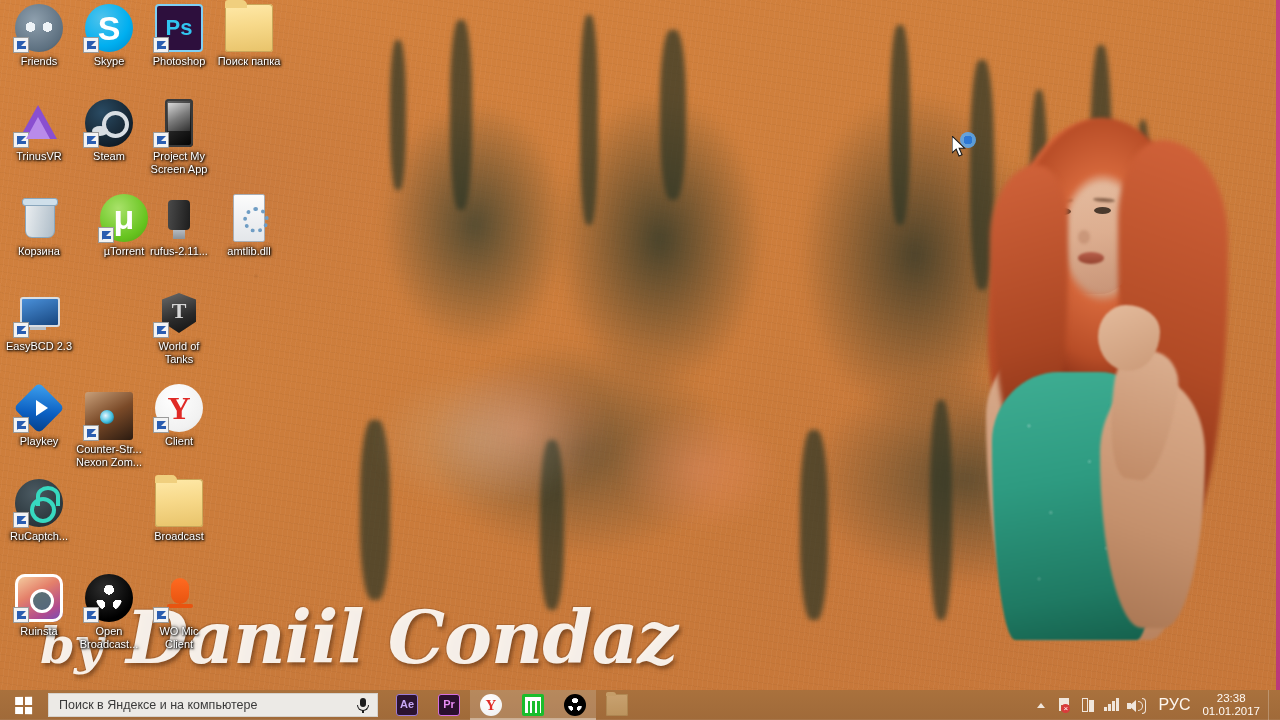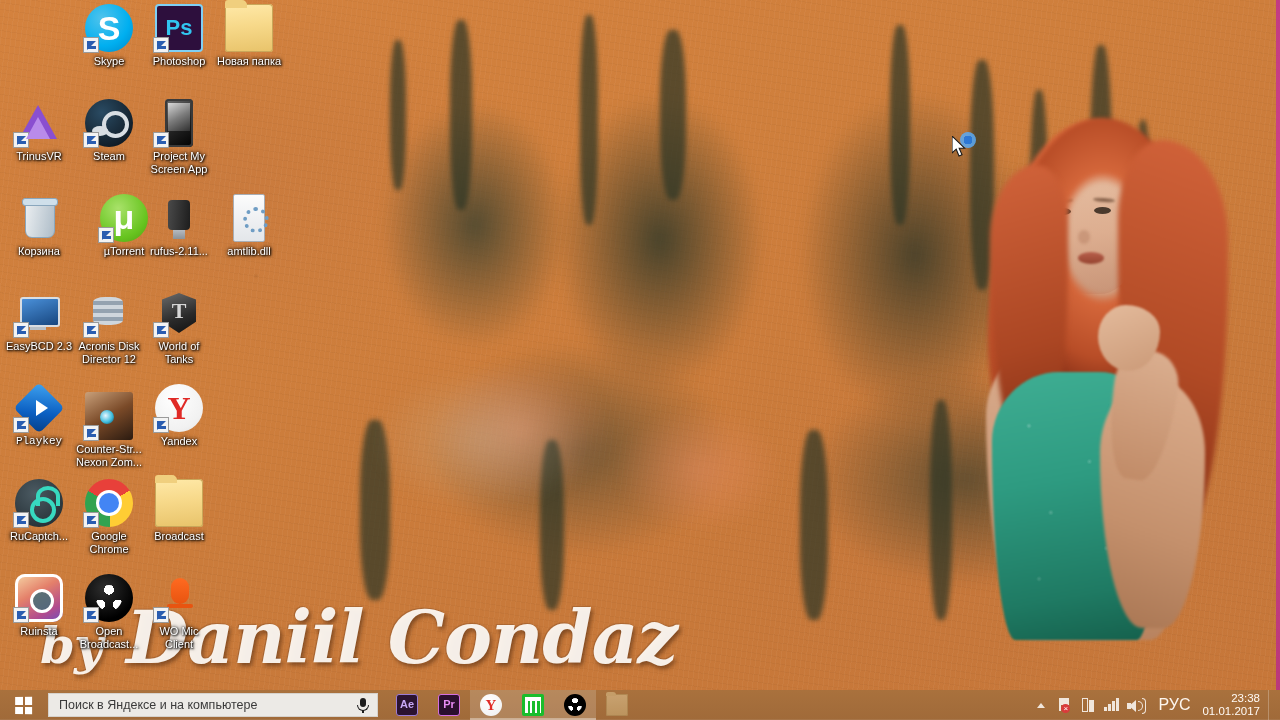--- a/index.html
+++ b/index.html
@@ -386,21 +386,21 @@
   .tray-vol{ width:26px; position:relative; }
   .tray-vol .spk{ position:absolute; left:5px; top:10px; width:0;height:0;
     border-top:6px solid transparent; border-bottom:6px solid transparent; border-right:7px solid #f0e6dc;}
   .tray-vol .box{ position:absolute; left:3px; top:13px; width:4px; height:6px; background:#f0e6dc;}
   .tray-vol .w1{ position:absolute; left:14px; top:11px; width:5px; height:10px;
     border:1.5px solid #f0e6dc; border-left:none; border-radius:0 6px 6px 0;}
   .tray-vol .w2{ position:absolute; left:18px; top:8px; width:4px; height:16px;
     border:1.5px solid #f0e6dc; border-left:none; border-radius:0 8px 8px 0;}
   #lang{ font-size:16px; color:#fdf6ee; padding:0 8px; line-height:30px; cursor:pointer;}
   #clock{ text-align:center; padding:0 8px 0 4px; cursor:pointer; }
-  #clock .t{ font-size:11.5px; color:#fffaf5; line-height:13px;text-align:right; }
+  #clock .t{ font-size:11.5px; color:#fffaf5; line-height:13px; }
   #clock .d{ font-size:11.5px; color:#fffaf5; line-height:13px; }
   #showdesk{ width:8px; height:30px; border-left:1px solid rgba(255,255,255,.25); cursor:pointer;}
 
   
   #edge-strip{ position:absolute; right:0; top:0; width:4px; height:690px;
     background:linear-gradient(#c0308f,#d5399b 40%,#b82d86); opacity:.85;}
 
   
   #cursor{ position:absolute; left:952px; top:132px; width:26px; height:26px; pointer-events:none;}
   #cursor .ring{ position:absolute; left:8px; top:0px; width:16px; height:16px; border-radius:50%;
@@ -461,39 +461,46 @@
       <div class="hand"></div>
     </div>
   </div>
 
   <div id="signature"><span class="by">by</span> <span>Daniil Condaz</span></div>
 
   <div id="edge-strip"></div>
 </div>
 
 <div id="icons">
+    <div class="dicon" style="left: 4px; top: 4px;">
+      <div class="glyph">
+        <div class="ic ic-friends"></div>
+        <div class="shortcut"></div>
+      </div>
+      <div class="cap">Friends</div>
+    </div>
     <div class="dicon" style="left: 74px; top: 4px;">
       <div class="glyph">
         <div class="ic ic-skype"></div>
         <div class="shortcut"></div>
       </div>
       <div class="cap">Skype</div>
     </div>
     <div class="dicon" style="left: 144px; top: 4px;">
       <div class="glyph">
         <div class="ic ic-ps"></div>
         <div class="shortcut"></div>
       </div>
       <div class="cap">Photoshop</div>
     </div>
     <div class="dicon" style="left: 214px; top: 4px;">
       <div class="glyph">
         <div class="ic ic-folder"></div>
       </div>
-      <div class="cap">Новая папка</div>
+      <div class="cap">Поиск папка</div>
     </div>
     <div class="dicon" style="left: 4px; top: 99px;">
       <div class="glyph">
         <div class="ic ic-trinus"></div>
         <div class="shortcut"></div>
       </div>
       <div class="cap">TrinusVR</div>
     </div>
     <div class="dicon" style="left: 144px; top: 99px;">
       <div class="glyph">
@@ -534,68 +541,54 @@
       </div>
       <div class="cap">amtlib.dll</div>
     </div>
     <div class="dicon" style="left: 4px; top: 289px;">
       <div class="glyph">
         <div class="ic ic-easybcd"></div>
         <div class="shortcut"></div>
       </div>
       <div class="cap">EasyBCD 2.3</div>
     </div>
-    <div class="dicon" style="left: 74px; top: 289px;">
-      <div class="glyph">
-        <div class="ic ic-acronis"></div>
-        <div class="shortcut"></div>
-      </div>
-      <div class="cap">Acronis Disk Director 12</div>
-    </div>
     <div class="dicon" style="left: 144px; top: 289px;">
       <div class="glyph">
         <div class="ic ic-wot"></div>
         <div class="shortcut"></div>
       </div>
       <div class="cap">World of Tanks</div>
     </div>
-    <div class="dicon" style="left: 4px; top: 384px; font-family: Liberation Mono, monospace;">
+    <div class="dicon" style="left: 4px; top: 384px;">
       <div class="glyph">
         <div class="ic ic-playkey"></div>
         <div class="shortcut"></div>
       </div>
       <div class="cap">Playkey</div>
     </div>
     <div class="dicon" style="left: 74px; top: 392px;">
       <div class="glyph">
         <div class="ic ic-cs"></div>
         <div class="shortcut"></div>
       </div>
       <div class="cap">Counter-Str... Nexon Zom...</div>
     </div>
     <div class="dicon" style="left: 144px; top: 384px;">
       <div class="glyph">
         <div class="ic ic-yandex"></div>
         <div class="shortcut"></div>
       </div>
-      <div class="cap">Yandex</div>
+      <div class="cap">Client</div>
     </div>
     <div class="dicon" style="left: 4px; top: 479px;">
       <div class="glyph">
         <div class="ic ic-rucaptcha"></div>
         <div class="shortcut"></div>
       </div>
       <div class="cap">RuCaptch...</div>
-    </div>
-    <div class="dicon" style="left: 74px; top: 479px;">
-      <div class="glyph">
-        <div class="ic ic-chrome"></div>
-        <div class="shortcut"></div>
-      </div>
-      <div class="cap">Google Chrome</div>
     </div>
     <div class="dicon" style="left: 144px; top: 479px;">
       <div class="glyph">
         <div class="ic ic-folder"></div>
       </div>
       <div class="cap">Broadcast</div>
     </div>
     <div class="dicon" style="left: 4px; top: 574px;">
       <div class="glyph">
         <div class="ic ic-ruinsta"></div>

